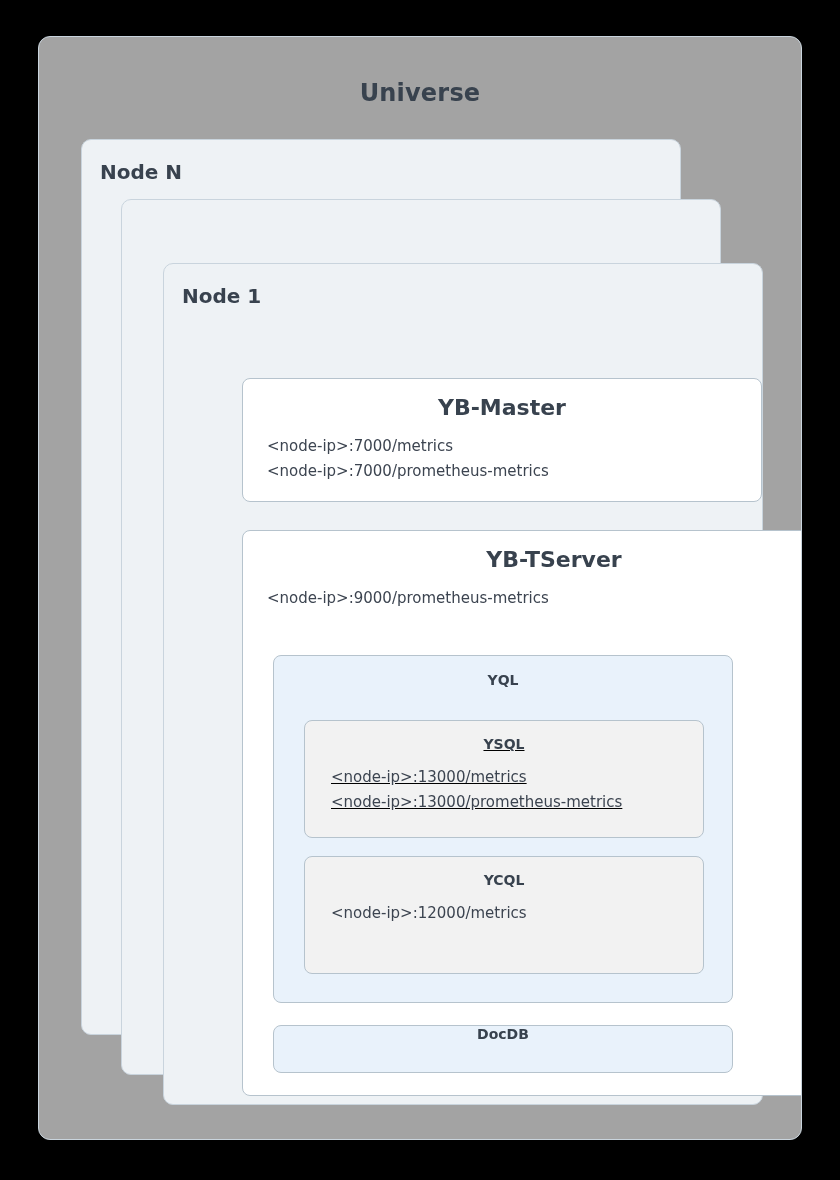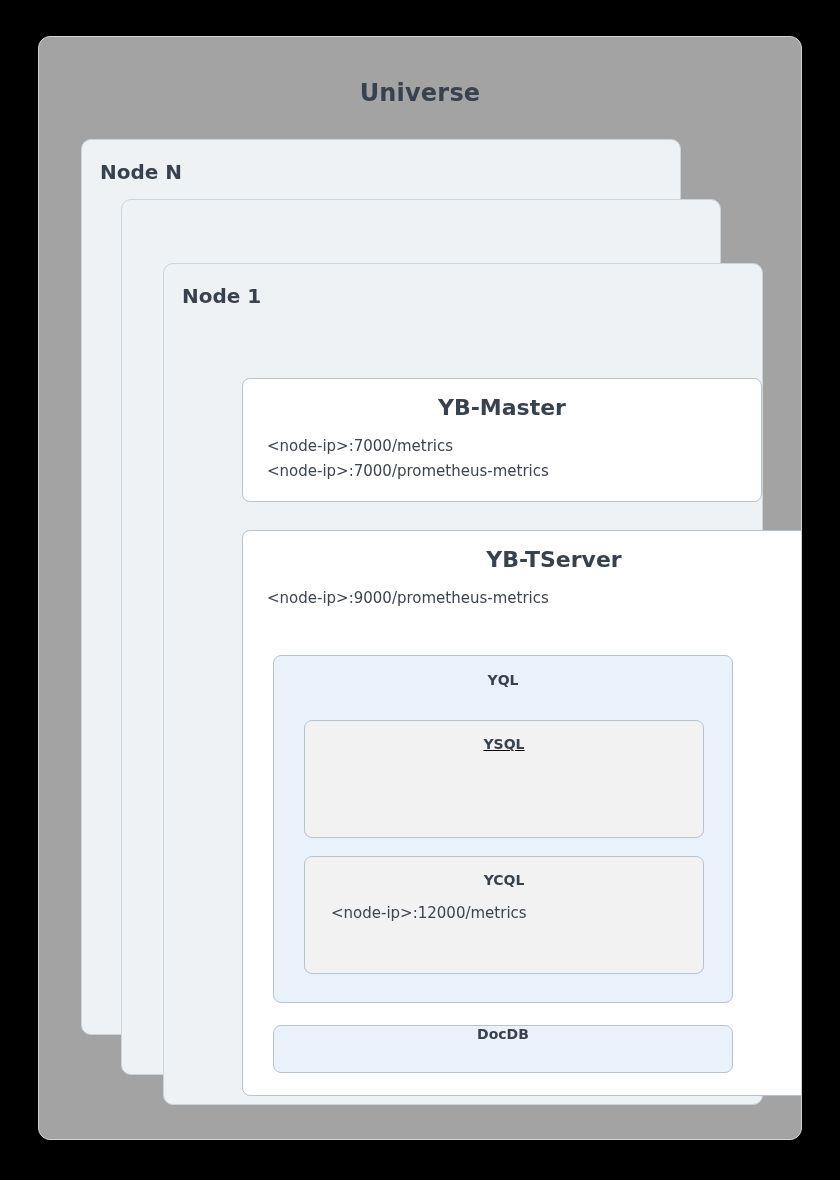--- a/index.html
+++ b/index.html
@@ -207,20 +207,24 @@
       <div class="box-title">YB-TServer</div>
       <ul class="endpoint-list">
         <li class="endpoint">&lt;node-ip&gt;:9000/prometheus-metrics</li>
       </ul>
 
       <div class="box box-blue" id="yql-box">
         <div class="box-title sm">YQL</div>
 
         <div class="box box-gray" id="ysql-box">
           <div class="box-title sm">YSQL</div>
+          <ul class="endpoint-list">
+            <li class="endpoint">&lt;node-ip&gt;:13000/metrics</li>
+            <li class="endpoint">&lt;node-ip&gt;:13000/prometheus-metrics</li>
+          </ul>
         </div>
 
         <div class="box box-gray" id="ycql-box">
           <div class="box-title sm">YCQL</div>
           <ul class="endpoint-list">
             <li class="endpoint">&lt;node-ip&gt;:12000/metrics</li>
           </ul>
         </div>
       </div>
 

